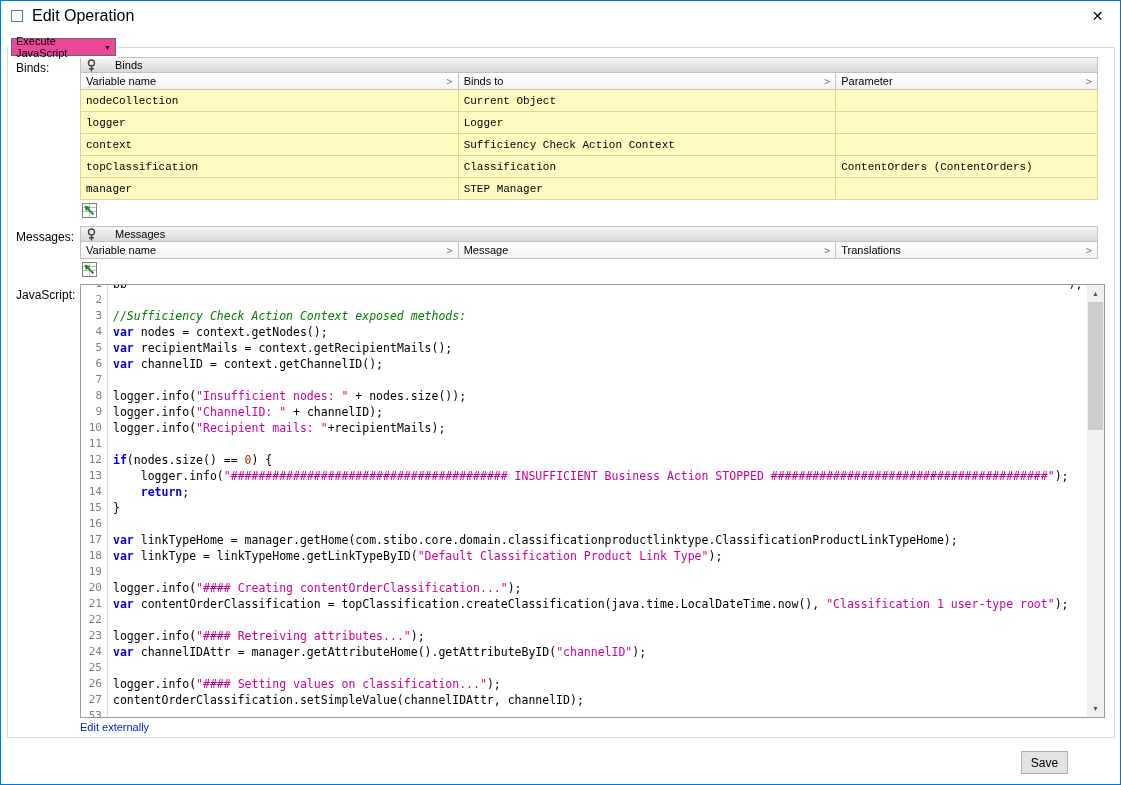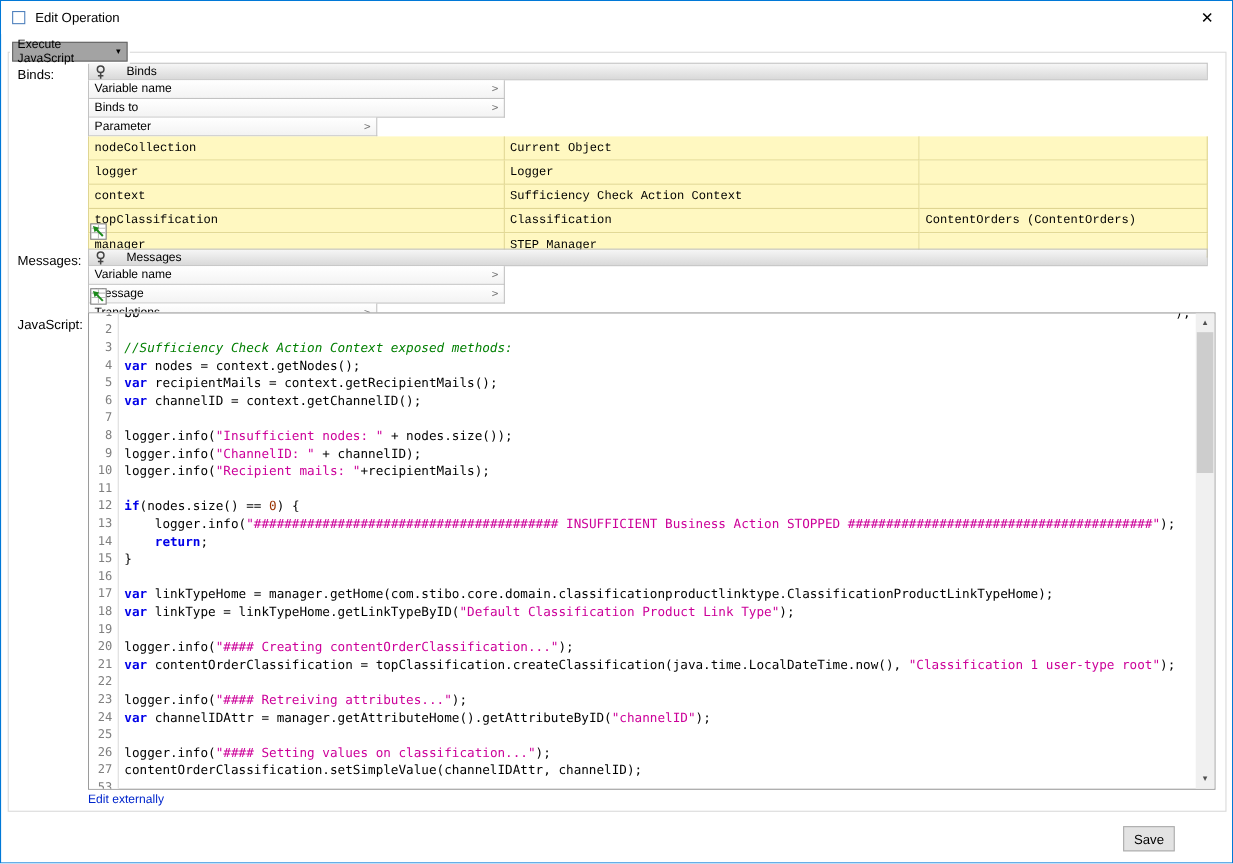--- a/index.html
+++ b/index.html
@@ -6,41 +6,41 @@
   html, body { width: 1121px; height: 785px; overflow: hidden; background: #fff; }
   body { font-family: "Liberation Sans", sans-serif; color: #000; }
 
   .dialog { position: relative; width: 1121px; height: 785px; background: #fff;
             border: 1px solid var(--accent, #0078D7); overflow: hidden; }
 
   
   .titlebar { position: absolute; left: 0; top: 0; right: 0; height: 30px;
               display: flex; align-items: center; padding-left: 10px; background: #fff; }
   .title-icon { width: 12px; height: 12px; border: 1px solid #4F81BD; background: #fff; margin-right: 9px; }
-  .title-text { font-size: 12px; }
+  .title-text { font-size: 16px; }
   .close-btn { position: absolute; right: 0; top: 0; width: 45px; height: 30px;
                display: flex; align-items: center; justify-content: center; font-size: 14px; }
 
   
   .combo { position: absolute; left: 10px; top: 37px; width: 105px; height: 18px; z-index: 3;
-           background: #a3a3a3; border: 1px solid #666; box-shadow: 0 0 0 2px #fff;
+           background: #ec4899; border: 1px solid #666; box-shadow: 0 0 0 2px #fff;
            display: flex; align-items: center; padding: 0 4px; font-size: 11px; }
   .combo-arrow { margin-left: auto; font-size: 7px; }
 
   
   .frame { position: absolute; left: 6px; top: 46px; width: 1108px; height: 691px;
            border: 1px solid #DADADA; background: #fff; }
   .sec-label { position: absolute; left: 8px; font-size: 12px; }
 
   
   .tbl { position: absolute; left: 72px; width: 1018px; }
   .tbl-caption { height: 16px; background: linear-gradient(#F6F6F6, #D9D9D9);
                  border: 1px solid #C2C2C2; display: flex; align-items: center;
                  gap: 18px; padding-left: 5px; font-size: 11px; }
-  .tbl-head { display: flex; border-left: 1px solid #C2C2C2; flex-direction: column; }
+  .tbl-head { display: flex; border-left: 1px solid #C2C2C2; }
   .th { height: 17px; background: linear-gradient(#FFFFFF, #F3F3F3);
         border-right: 1px solid #C2C2C2; border-bottom: 1px solid #C2C2C2;
         display: flex; align-items: center; padding: 0 5px; font-size: 11px; }
   .th .chev { margin-left: auto; color: #777; font-size: 10px; font-family: "DejaVu Sans Mono", monospace; }
   .c0 { width: 378px; } .c1 { width: 378px; } .c2 { width: 262px; }
   .tr { display: flex; border-left: 1px solid #DFD592; font-family: Liberation Mono, monospace; }
   .td { height: 22px; background: var(--row_bg, #FFF8C1);
         border-right: 1px solid #DFD592; border-bottom: 1px solid #DFD592;
         display: flex; align-items: center; padding: 0 5px; font-size: 11px; overflow: hidden; }
   .tbl-btn { position: absolute; left: 72px; width: 18px; height: 18px;

